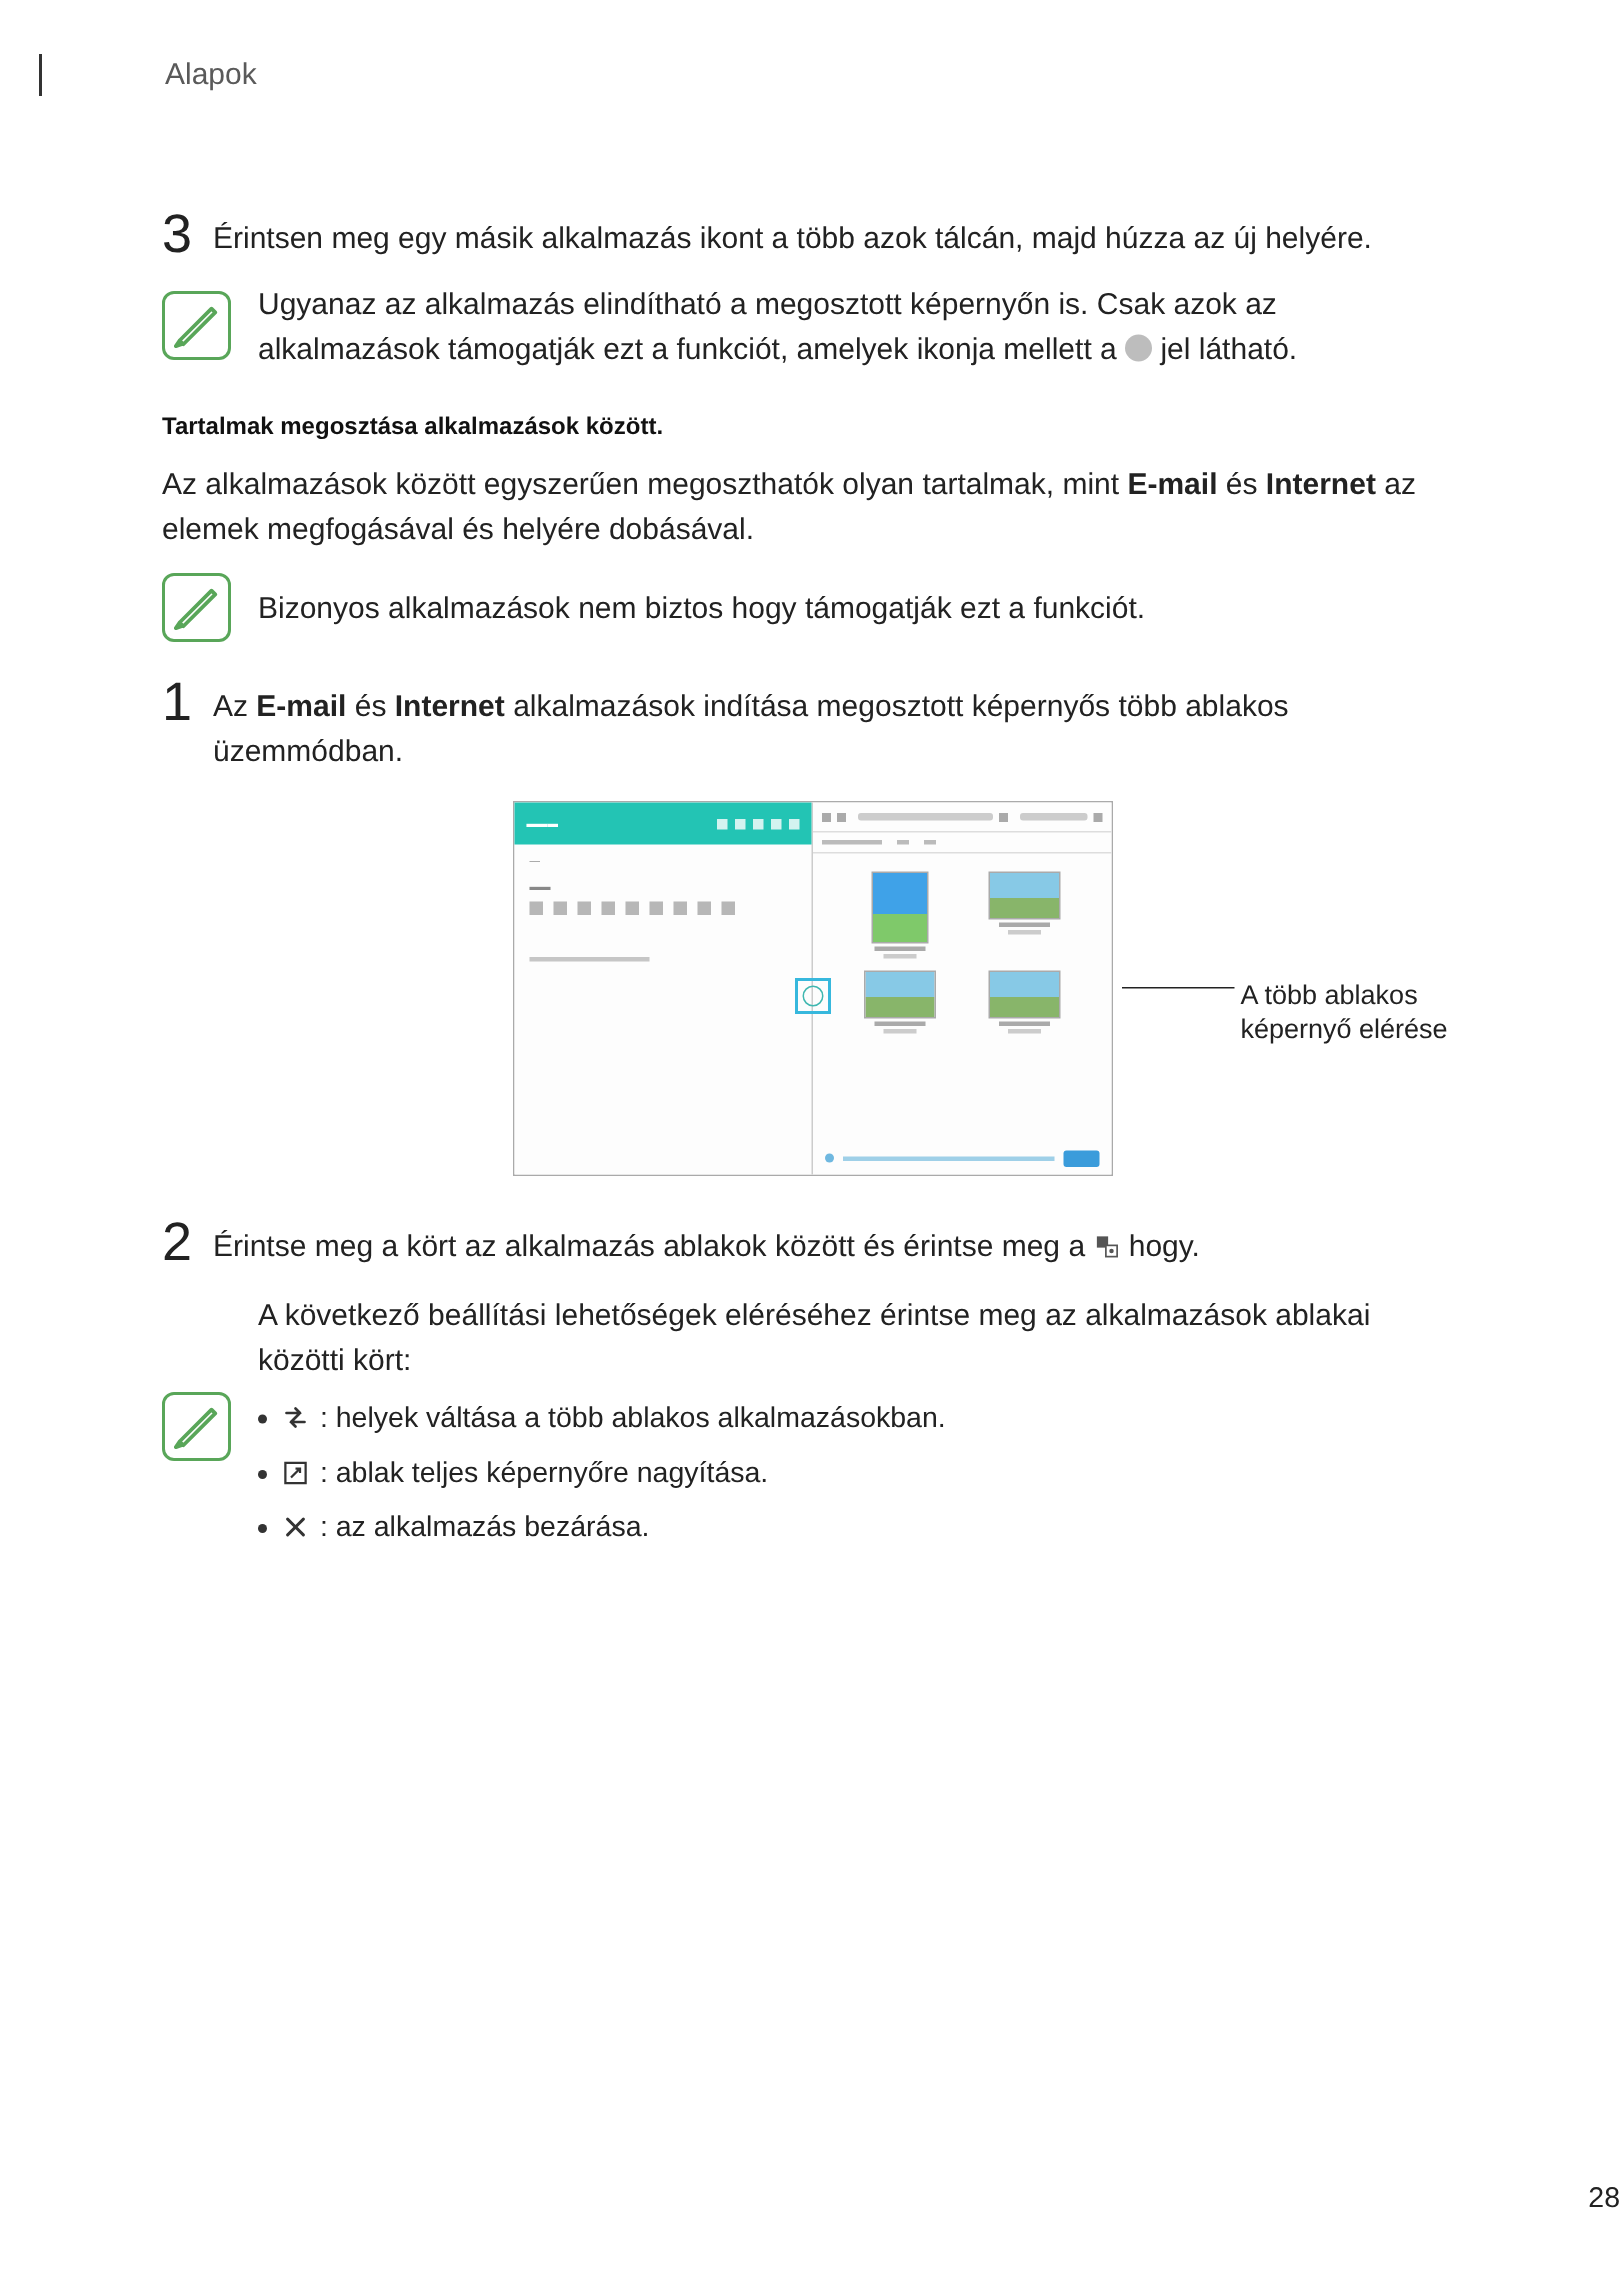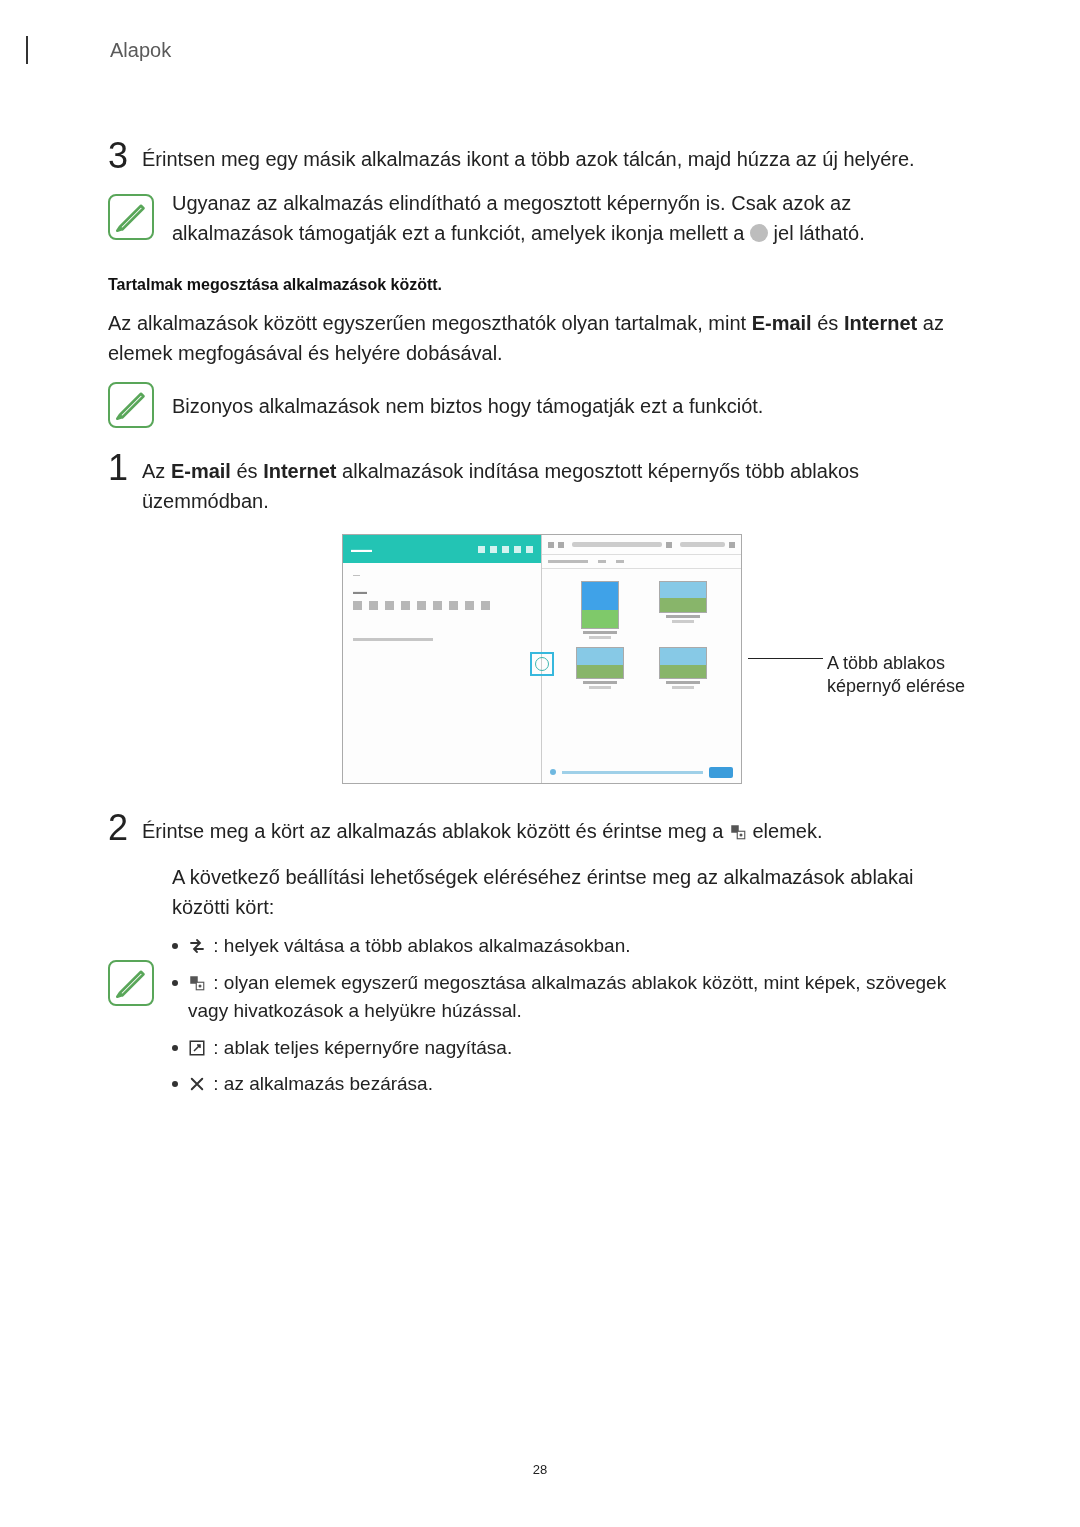--- a/index.html
+++ b/index.html
@@ -209,22 +209,22 @@
   }
   .inline-icon svg { width: 18px; height: 18px; display: block; }
   .note-list { margin-top: 10px; }
   .note-list .li { display: flex; margin: 8px 0; font-size: 19px; line-height: 1.5; }
   .note-list .bullet { width: 6px; height: 6px; border-radius: 50%; background: #333; margin: 11px 10px 0 0; flex-shrink: 0; }
   .note-list .li-ico { margin-right: 2px; }
   .page-num {
     position: absolute;
     bottom: 50px;
     width: 100%;
-    text-align: center;
-    font-size: 13px;
+    text-align: right;
+    font-size: 19px;
     color: #222;
     left: 0;
   }
 </style>
 </head>
 <body>
 
 <div class="page">
   <div class="header">
     <div class="header-inner">Alapok</div>
@@ -357,21 +357,21 @@
     </div>
   </div>
 
   <div class="step">
     <div class="step-num">2</div>
     <div class="step-text">
       <span>Érintse meg a kört az alkalmazás ablakok között és érintse meg a </span><span class="inline-icon"><svg viewBox="0 0 24 24">
             <rect x="3" y="3" width="10" height="10" fill="#555"></rect>
             <rect x="11" y="11" width="10" height="10" fill="#fff" stroke="#555" stroke-width="1.5"></rect>
             <circle cx="16" cy="16" r="2" fill="#555"></circle>
-          </svg></span><span> elemek.</span>
+          </svg></span><span> hogy.</span>
     </div>
   </div>
 
   <div class="note-block" style="margin-top:14px;">
     <div class="note-icon">
       <svg viewBox="0 0 24 24">
           <path d="M3 20 L20 3 L22 5 L5 22 Z M3 20 L1 23 L4 22 Z" fill="none" stroke="#59a659" stroke-width="2" stroke-linejoin="round"></path>
         </svg>
     </div>
     <div class="note-text">
@@ -382,30 +382,20 @@
           <div>
             <span class="inline-icon li-ico"><svg viewBox="0 0 24 24">
                   <path d="M4 8 L16 8 M12 4 L16 8 L12 12 M20 16 L8 16 M12 12 L8 16 L12 20" fill="none" stroke="#333" stroke-width="2.4" stroke-linecap="round"></path>
                 </svg></span><span> : helyek váltása a több ablakos alkalmazásokban.</span>
           </div>
         </div>
         <div class="li">
           <span class="bullet"></span>
           <div>
             <span class="inline-icon li-ico"><svg viewBox="0 0 24 24">
-                  <rect x="3" y="3" width="10" height="10" fill="#555"></rect>
-                  <rect x="11" y="11" width="10" height="10" fill="#fff" stroke="#555" stroke-width="1.5"></rect>
-                  <circle cx="16" cy="16" r="2" fill="#555"></circle>
-                </svg></span><span> : olyan elemek egyszerű megosztása alkalmazás ablakok között, mint képek, szövegek vagy hivatkozások a helyükre húzással.</span>
-          </div>
-        </div>
-        <div class="li">
-          <span class="bullet"></span>
-          <div>
-            <span class="inline-icon li-ico"><svg viewBox="0 0 24 24">
                   <rect x="3" y="3" width="18" height="18" fill="none" stroke="#333" stroke-width="2"></rect>
                   <path d="M8 16 L16 8 M12 8 L16 8 L16 12" fill="none" stroke="#333" stroke-width="2"></path>
                 </svg></span><span> : ablak teljes képernyőre nagyítása.</span>
           </div>
         </div>
         <div class="li">
           <span class="bullet"></span>
           <div>
             <span class="inline-icon li-ico"><svg viewBox="0 0 24 24">
                   <path d="M5 5 L19 19 M19 5 L5 19" stroke="#333" stroke-width="2.6" stroke-linecap="round"></path>

